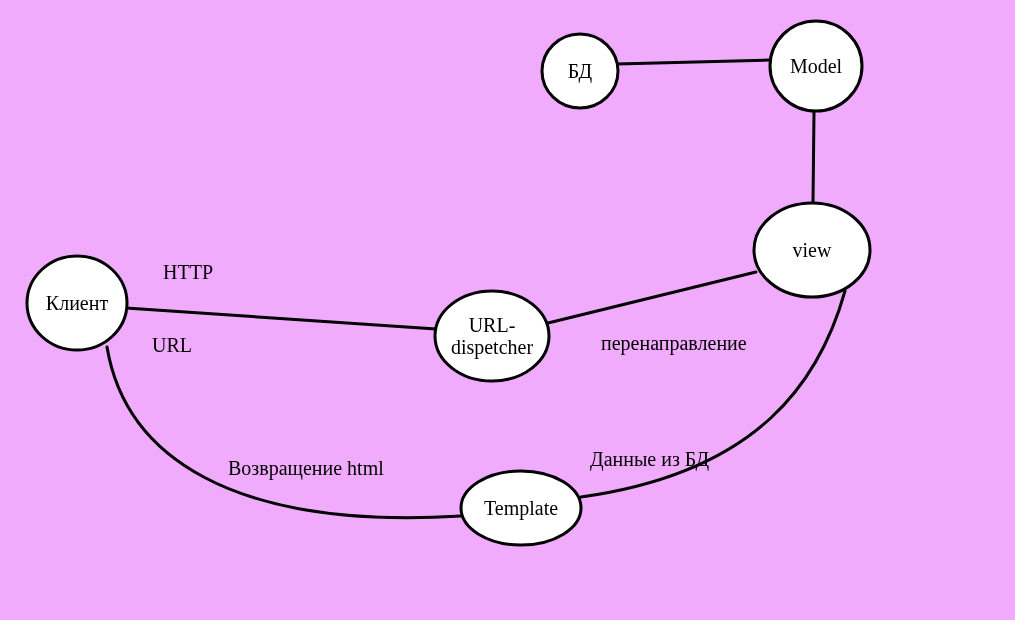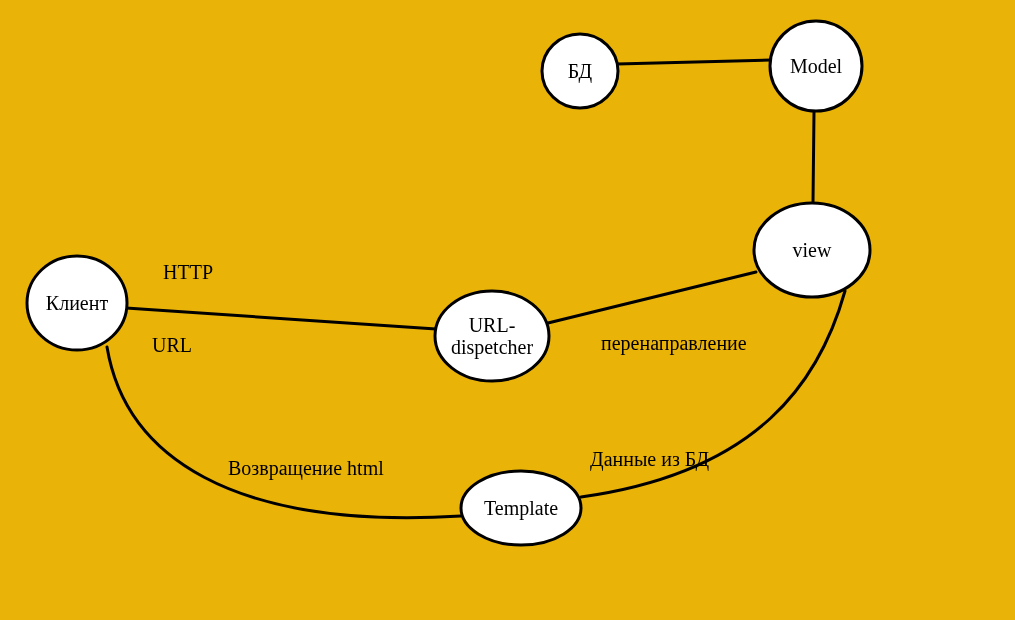--- a/index.html
+++ b/index.html
@@ -4,21 +4,21 @@
 <style>
   html, body {
     margin: 0;
     padding: 0;
     background: #ffffff;
   }
   .canvas {
     position: relative;
     width: 1015px;
     height: 620px;
-    background: #eab308;
+    background: #f0abfc;
     overflow: hidden;
   }
   svg {
     display: block;
   }
   svg text {
     font-family: "Liberation Serif", "DejaVu Serif", serif;
     font-size: 20px;
     fill: #000000;
   }

